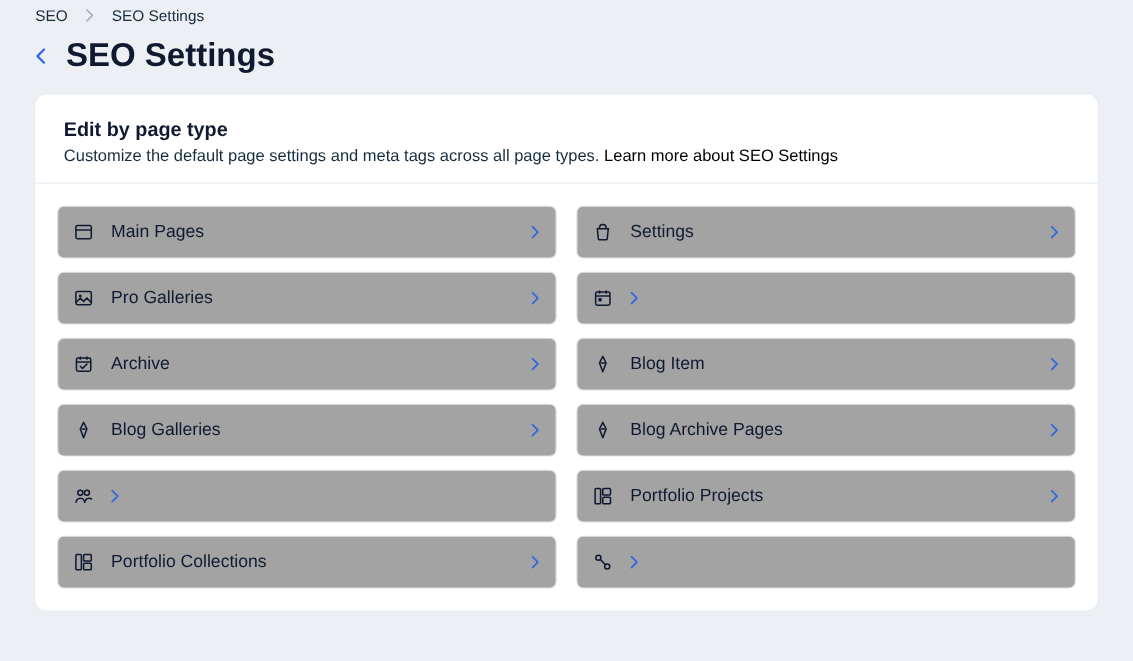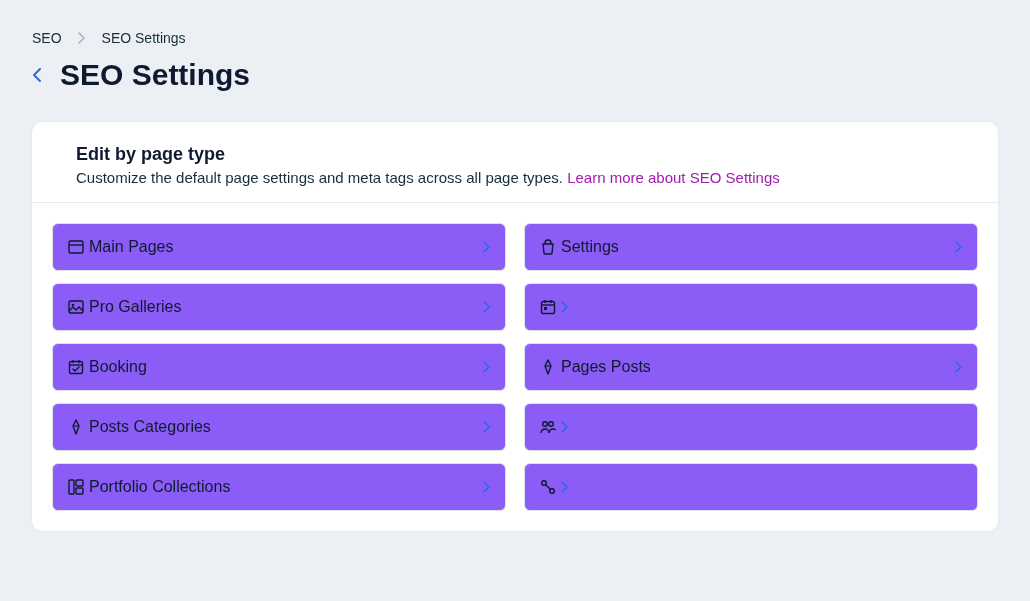--- a/index.html
+++ b/index.html
@@ -15,21 +15,20 @@
       overflow: hidden;
       color: #162d3d;
     }
     .breadcrumbs {
       display: flex;
       align-items: center;
       gap: 16px;
       padding: 6px 32px 2px;
       font-size: 14px;
       color: #162d3d;
-      margin-top: 24px;
     }
     .breadcrumb-item {
       cursor: pointer;
     }
     .breadcrumb-sep {
       color: #a8b1bd;
       display: inline-flex;
     }
     .page-title-row {
       display: flex;
@@ -49,57 +48,56 @@
       color: #0f1a30;
     }
     .card {
       background: #fff;
       border-radius: 10px;
       margin: 0 32px;
       box-shadow: 0 0 0 1px rgba(0,0,0,0.02);
       padding-bottom: 20px;
     }
     .card-header {
-      padding: 22px 44px 16px;
-      margin-top: 12px;
+      padding: 22px 26px 16px;
     }
     .card-title {
       font-size: 18px;
       font-weight: 700;
       color: #0f1a30;
       margin-bottom: 4px;
     }
     .card-desc {
       font-size: 15px;
       color: #162d3d;
     }
     .learn-link {
-      color: #a21caf;
+      color: #000000;
       cursor: pointer;
     }
     .divider {
       height: 1px;
       background: #e5eaf0;
       margin: 0;
     }
     .grid {
       display: grid;
       grid-template-columns: 1fr 1fr;
       gap: 12px 18px;
       padding: 20px 20px 0;
     }
     .row {
       display: flex;
       align-items: center;
-      gap: 4px;
+      gap: 16px;
       border: 1px solid #dbe2ea;
       border-radius: 6px;
       padding: 14px 14px 14px 14px;
       cursor: pointer;
-      background: #8b5cf6;
+      background: #a3a3a3;
       min-height: 46px;
     }
     .row-icon {
       width: 18px;
       height: 18px;
       display: inline-flex;
       align-items: center;
       justify-content: center;
       color: #0f1a30;
       flex: 0 0 18px;
@@ -214,86 +212,115 @@
     <div class="row">
       <span class="row-icon">
         <svg width="18" height="18" viewBox="0 0 18 18" fill="none">
             <rect x="2.5" y="3.5" width="13" height="12" rx="1.5" stroke="currentColor" stroke-width="1.4"></rect>
             <line x1="2.5" y1="7" x2="15.5" y2="7" stroke="currentColor" stroke-width="1.4"></line>
             <line x1="6" y1="2" x2="6" y2="5" stroke="currentColor" stroke-width="1.4"></line>
             <line x1="12" y1="2" x2="12" y2="5" stroke="currentColor" stroke-width="1.4"></line>
             <path d="M6 11l2 2 4-4" stroke="currentColor" stroke-width="1.4" stroke-linecap="round" stroke-linejoin="round"></path>
           </svg>
       </span>
-      <span class="row-label">Booking</span>
+      <span class="row-label">Archive</span>
       <span class="row-chevron">
         <svg width="8" height="12" viewBox="0 0 8 12" fill="none">
             <path d="M1 1l5 5-5 5" stroke="currentColor" stroke-width="1.6" stroke-linecap="round" stroke-linejoin="round"></path>
           </svg>
       </span>
     </div>
 
     <div class="row">
       <span class="row-icon">
         <svg width="18" height="18" viewBox="0 0 18 18" fill="none">
             <path d="M9 2l3 6-3 8-3-8 3-6z" stroke="currentColor" stroke-width="1.4" stroke-linejoin="round"></path>
             <line x1="7" y1="8" x2="11" y2="8" stroke="currentColor" stroke-width="1.2"></line>
           </svg>
       </span>
-      <span class="row-label">Pages Posts</span>
+      <span class="row-label">Blog Item</span>
       <span class="row-chevron">
         <svg width="8" height="12" viewBox="0 0 8 12" fill="none">
             <path d="M1 1l5 5-5 5" stroke="currentColor" stroke-width="1.6" stroke-linecap="round" stroke-linejoin="round"></path>
           </svg>
       </span>
     </div>
 
     <div class="row">
       <span class="row-icon">
         <svg width="18" height="18" viewBox="0 0 18 18" fill="none">
             <path d="M9 2l3 6-3 8-3-8 3-6z" stroke="currentColor" stroke-width="1.4" stroke-linejoin="round"></path>
             <line x1="7" y1="8" x2="11" y2="8" stroke="currentColor" stroke-width="1.2"></line>
           </svg>
       </span>
-      <span class="row-label">Posts Categories</span>
-      <span class="row-chevron">
-        <svg width="8" height="12" viewBox="0 0 8 12" fill="none">
-            <path d="M1 1l5 5-5 5" stroke="currentColor" stroke-width="1.6" stroke-linecap="round" stroke-linejoin="round"></path>
-          </svg>
-      </span>
-    </div>
-
-
+      <span class="row-label">Blog Galleries</span>
+      <span class="row-chevron">
+        <svg width="8" height="12" viewBox="0 0 8 12" fill="none">
+            <path d="M1 1l5 5-5 5" stroke="currentColor" stroke-width="1.6" stroke-linecap="round" stroke-linejoin="round"></path>
+          </svg>
+      </span>
+    </div>
+
+
+    <div class="row">
+      <span class="row-icon">
+        <svg width="18" height="18" viewBox="0 0 18 18" fill="none">
+            <path d="M9 2l3 6-3 8-3-8 3-6z" stroke="currentColor" stroke-width="1.4" stroke-linejoin="round"></path>
+            <line x1="7" y1="8" x2="11" y2="8" stroke="currentColor" stroke-width="1.2"></line>
+          </svg>
+      </span>
+      <span class="row-label">Blog Archive Pages</span>
+      <span class="row-chevron">
+        <svg width="8" height="12" viewBox="0 0 8 12" fill="none">
+            <path d="M1 1l5 5-5 5" stroke="currentColor" stroke-width="1.6" stroke-linecap="round" stroke-linejoin="round"></path>
+          </svg>
+      </span>
+    </div>
 
 
     <div class="row">
       <span class="row-icon">
         <svg width="18" height="18" viewBox="0 0 18 18" fill="none">
             <circle cx="6" cy="6" r="2.3" stroke="currentColor" stroke-width="1.4"></circle>
             <circle cx="12" cy="6" r="2.3" stroke="currentColor" stroke-width="1.4"></circle>
             <path d="M2 15c0-2.2 1.8-4 4-4s4 1.8 4 4" stroke="currentColor" stroke-width="1.4"></path>
             <path d="M10 15c0-2.2 1.8-4 4-4 1 0 1.9.4 2.6 1" stroke="currentColor" stroke-width="1.4"></path>
           </svg>
       </span>
       <span class="row-chevron">
         <svg width="8" height="12" viewBox="0 0 8 12" fill="none">
             <path d="M1 1l5 5-5 5" stroke="currentColor" stroke-width="1.6" stroke-linecap="round" stroke-linejoin="round"></path>
           </svg>
       </span>
     </div>
 
-
     <div class="row">
       <span class="row-icon">
         <svg width="18" height="18" viewBox="0 0 18 18" fill="none">
             <rect x="2" y="2" width="5" height="14" rx="1" stroke="currentColor" stroke-width="1.4"></rect>
             <rect x="9" y="2" width="7" height="6" rx="1" stroke="currentColor" stroke-width="1.4"></rect>
             <rect x="9" y="10" width="7" height="6" rx="1" stroke="currentColor" stroke-width="1.4"></rect>
           </svg>
       </span>
+      <span class="row-label">Portfolio Projects</span>
+      <span class="row-chevron">
+        <svg width="8" height="12" viewBox="0 0 8 12" fill="none">
+            <path d="M1 1l5 5-5 5" stroke="currentColor" stroke-width="1.6" stroke-linecap="round" stroke-linejoin="round"></path>
+          </svg>
+      </span>
+    </div>
+
+    <div class="row">
+      <span class="row-icon">
+        <svg width="18" height="18" viewBox="0 0 18 18" fill="none">
+            <rect x="2" y="2" width="5" height="14" rx="1" stroke="currentColor" stroke-width="1.4"></rect>
+            <rect x="9" y="2" width="7" height="6" rx="1" stroke="currentColor" stroke-width="1.4"></rect>
+            <rect x="9" y="10" width="7" height="6" rx="1" stroke="currentColor" stroke-width="1.4"></rect>
+          </svg>
+      </span>
       <span class="row-label">Portfolio Collections</span>
       <span class="row-chevron">
         <svg width="8" height="12" viewBox="0 0 8 12" fill="none">
             <path d="M1 1l5 5-5 5" stroke="currentColor" stroke-width="1.6" stroke-linecap="round" stroke-linejoin="round"></path>
           </svg>
       </span>
     </div>
 
     <div class="row">
       <span class="row-icon">

